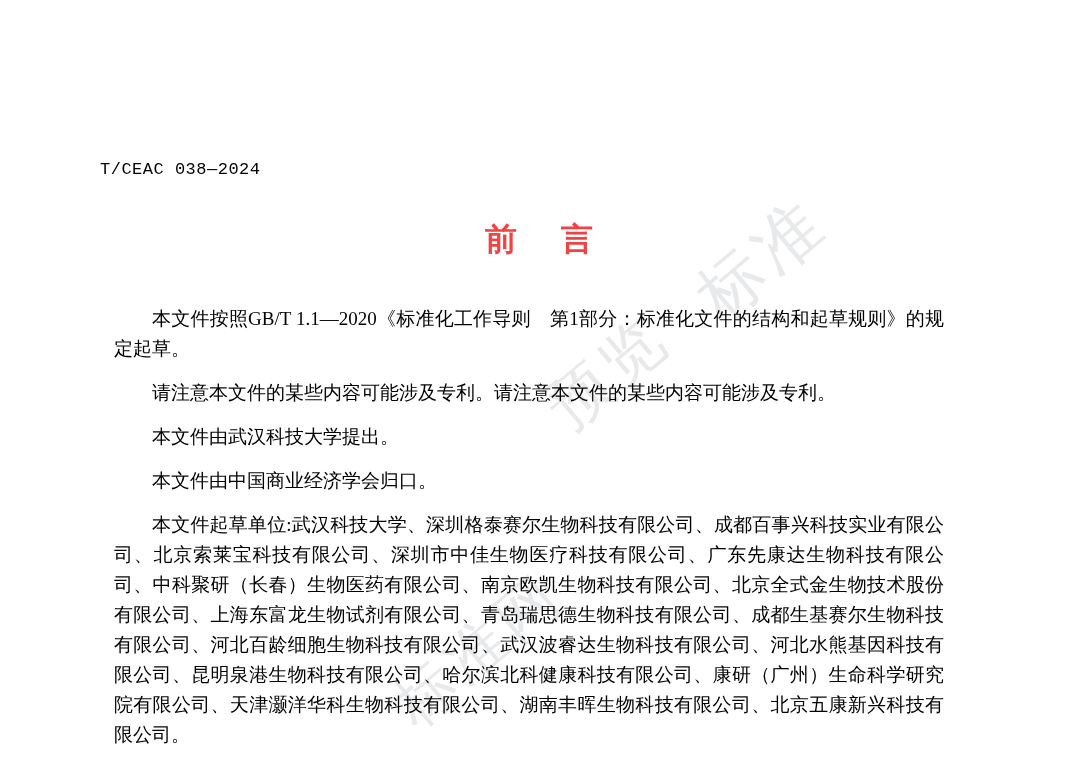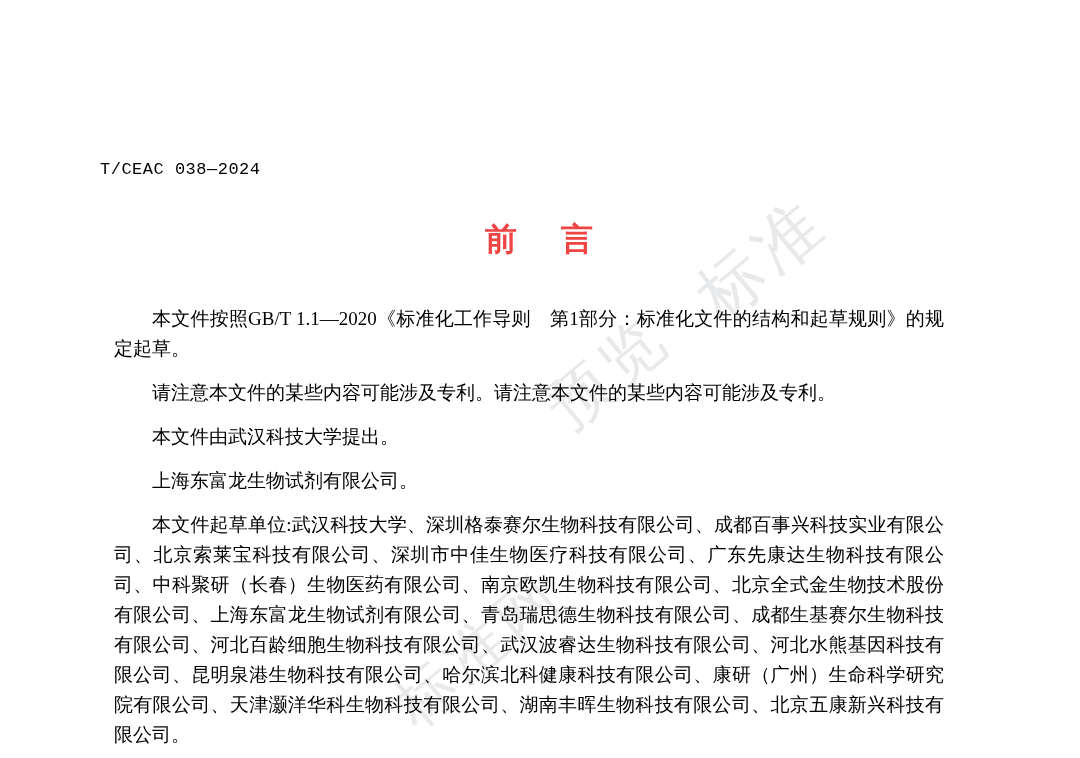--- a/index.html
+++ b/index.html
@@ -116,20 +116,20 @@
     <div class="doc-number">T/CEAC 038—2024</div>
 
     <div class="doc-title">
       <span>前</span><span class="gap"></span><span>言</span>
     </div>
 
     <div class="body-text">
       <p class="para">本文件按照GB/T 1.1—2020《标准化工作导则　第1部分：标准化文件的结构和起草规则》的规定起草。</p>
       <p class="para">请注意本文件的某些内容可能涉及专利。请注意本文件的某些内容可能涉及专利。</p>
       <p class="para">本文件由武汉科技大学提出。</p>
-      <p class="para">上海东富龙生物试剂有限公司。</p>
+      <p class="para">本文件由中国商业经济学会归口。</p>
       <p class="para">本文件起草单位:武汉科技大学、深圳格泰赛尔生物科技有限公司、成都百事兴科技实业有限公司、北京索莱宝科技有限公司、深圳市中佳生物医疗科技有限公司、广东先康达生物科技有限公司、中科聚研（长春）生物医药有限公司、南京欧凯生物科技有限公司、北京全式金生物技术股份有限公司、上海东富龙生物试剂有限公司、青岛瑞思德生物科技有限公司、成都生基赛尔生物科技有限公司、河北百龄细胞生物科技有限公司、武汉波睿达生物科技有限公司、河北水熊基因科技有限公司、昆明泉港生物科技有限公司、哈尔滨北科健康科技有限公司、康研（广州）生命科学研究院有限公司、天津灏洋华科生物科技有限公司、湖南丰晖生物科技有限公司、北京五康新兴科技有限公司。</p>
       <div class="spacer"></div>
       <p class="para">本文件主要起草人：张同存、徐瑶、姚帧、王泰华、史辛艺、张幸、石常青、马玉岭、王芳、刘佳、肖亮、谢海涛、薛卫巍、谢炜豪、张世冬、高悦、时磊、戴瞻、马静、胥坤、陈梦梦、张炳强、李锐、杨丽铭、张尚昆、吝宏、殷路、王宝金、梁晓、钟振忠、李剑豪、卢瑞珊、高旭、张嫣、张翠坤、许澎、迟俊、罗迪。</p>
     </div>
 
   </div>
 </div>
 
 </body></html>

